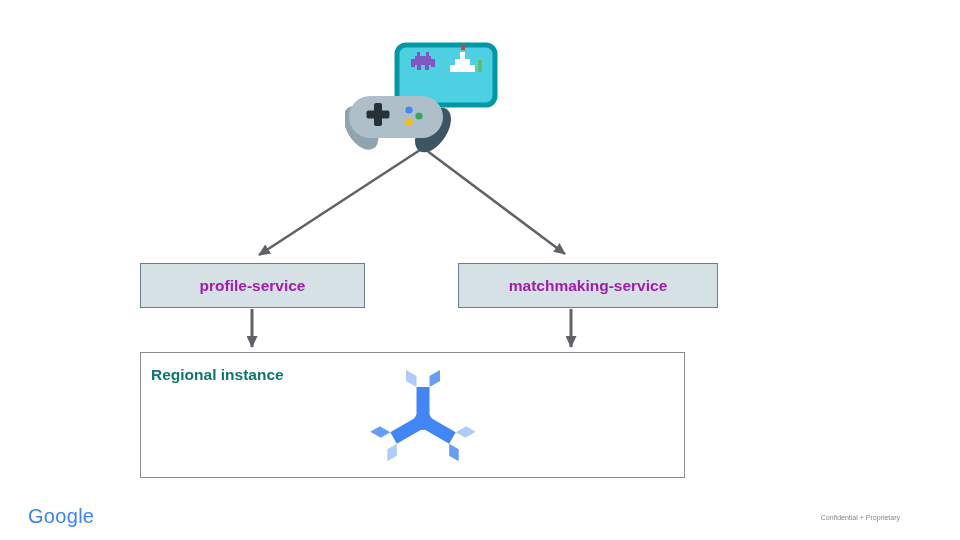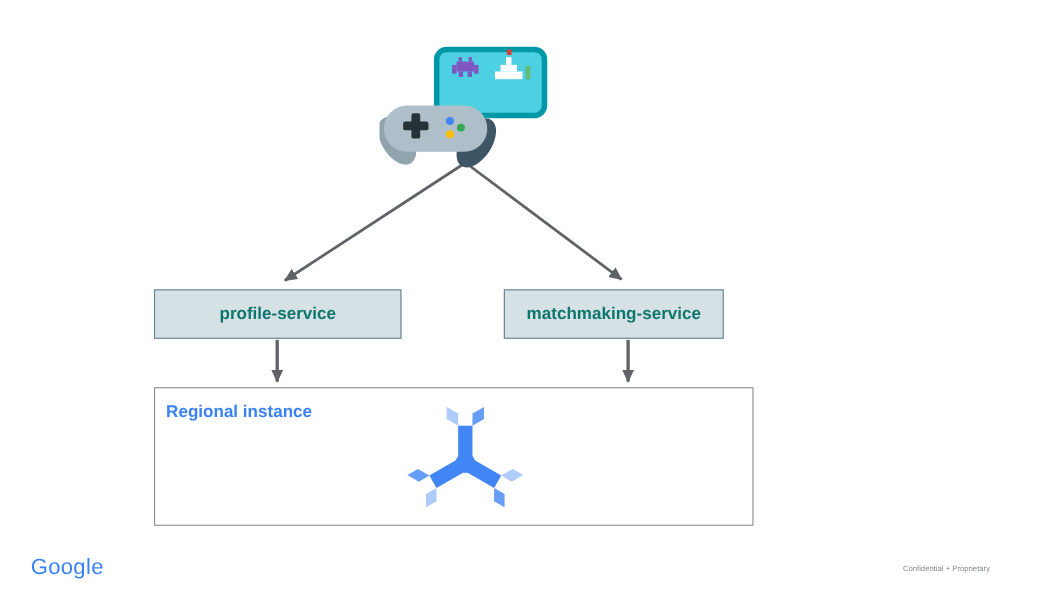--- a/index.html
+++ b/index.html
@@ -12,33 +12,33 @@
   .game-icon { position:absolute; left:345px; top:40px; width:160px; height:115px; }
 
   .box { position:absolute; display:flex; }
   .service {
     background:#d5e1e4;
     border:1px solid #64808e;
     align-items:center;
     justify-content:center;
     font-weight:bold;
     font-size:15.5px;
-    color:#0f766e;
+    color:#a21caf;
   }
   .profile { left:140px; top:263px; width:225px; height:45px; }
-  .matchmaking { left:458px; top:263px; width:200px; height:45px; }
+  .matchmaking { left:458px; top:263px; width:260px; height:45px; }
 
   .regional {
     left:140px; top:352px; width:545px; height:126px;
     background:#ffffff;
     border:1px solid #8c8c8c;
   }
   .regional-label {
     position:absolute; left:10px; top:13px;
-    font-weight:bold; font-size:15.5px; color:#3b82f6;
+    font-weight:bold; font-size:15.5px; color:#0f766e;
   }
   .spanner { position:absolute; left:226px; top:14px; width:112px; height:100px; }
 
   .footer-logo {
     position:absolute; left:28px; top:505px;
     font-size:20px; color:#3b82f6; font-weight:500; letter-spacing:0.3px;
   }
   .confidential {
     position:absolute; right:60px; top:514px;
     font-size:7px; color:#80868b;

